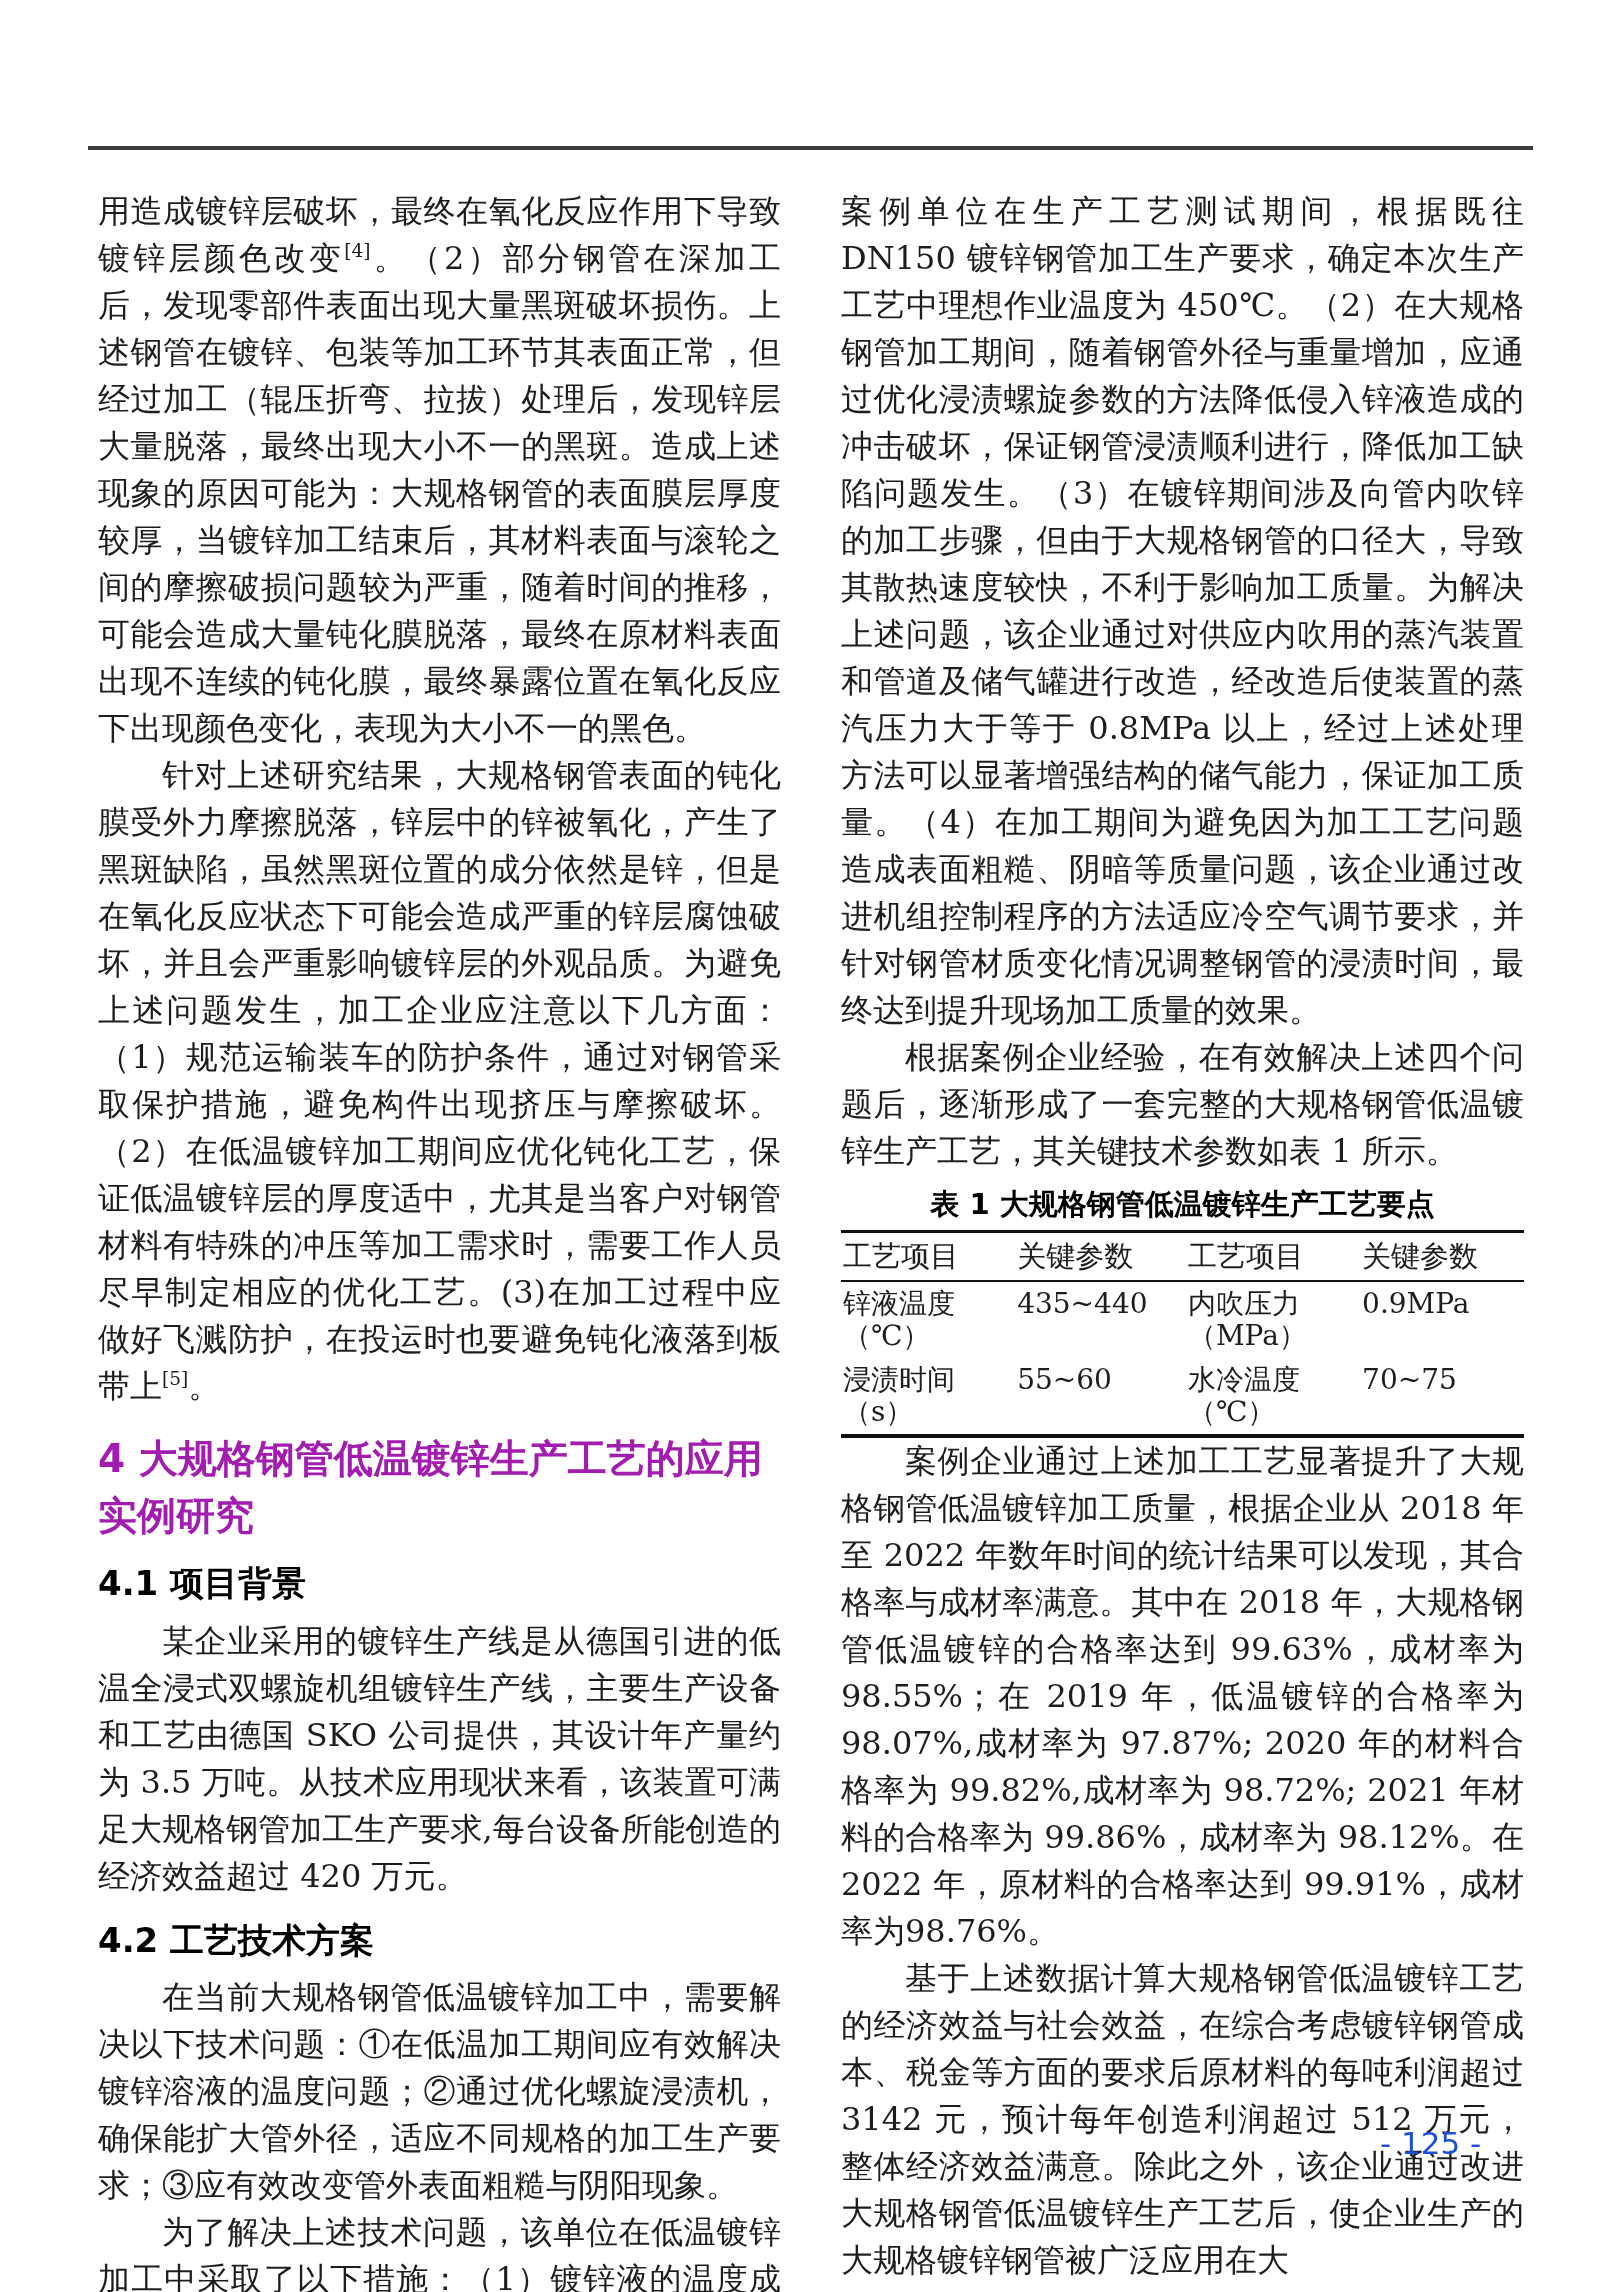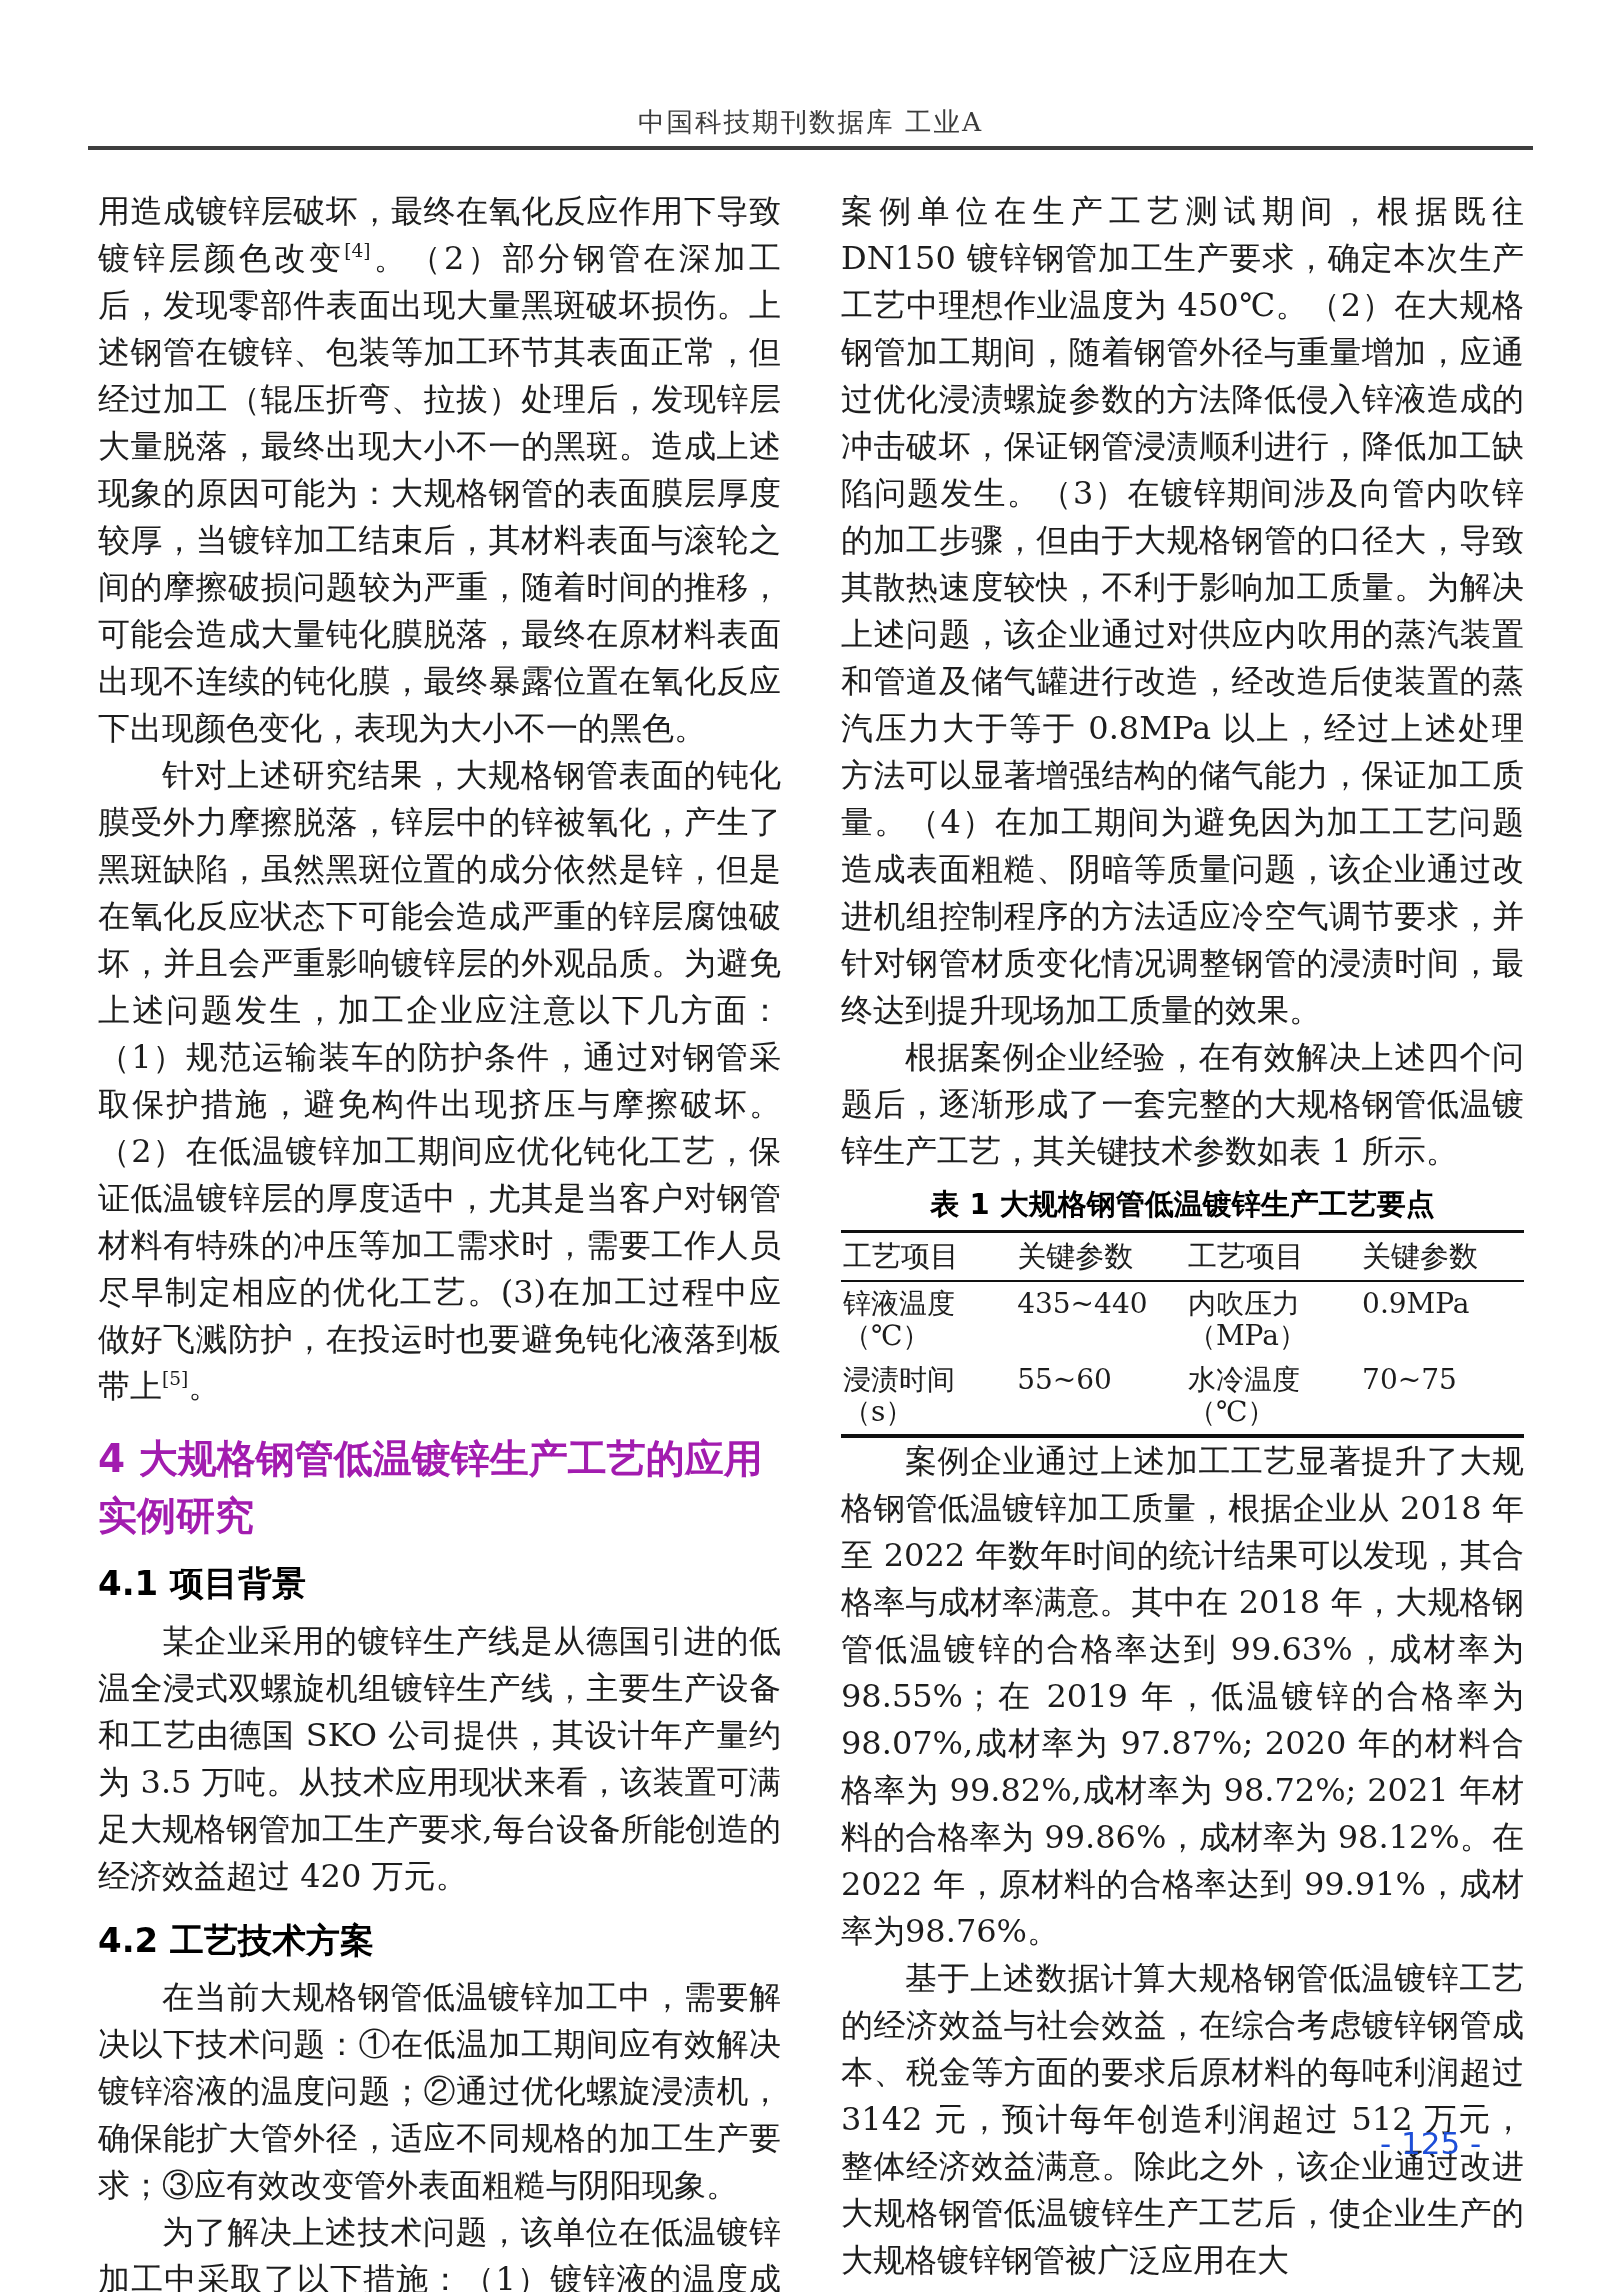--- a/index.html
+++ b/index.html
@@ -106,21 +106,20 @@
     font-family: "DejaVu Sans", "Liberation Sans", sans-serif;
     font-size: 31px;
     color: #1d4ed8;
   }
 </style>
 </head>
 <body>
 
 <div class="page">
 
-  <div class="page-header">中国科技期刊数据库 工业A</div>
   <div class="header-rule"></div>
 
   <div class="col col-left">
     <p class="body noindent"><span>用造成镀锌层破坏，最终在氧化反应作用下导致镀锌层颜色改变</span><sup class="ref">[4]</sup><span>。（2）部分钢管在深加工后，发现零部件表面出现大量黑斑破坏损伤。上述钢管在镀锌、包装等加工环节其表面正常，但经过加工（辊压折弯、拉拔）处理后，发现锌层大量脱落，最终出现大小不一的黑斑。造成上述现象的原因可能为：大规格钢管的表面膜层厚度较厚，当镀锌加工结束后，其材料表面与滚轮之间的摩擦破损问题较为严重，随着时间的推移，可能会造成大量钝化膜脱落，最终在原材料表面出现不连续的钝化膜，最终暴露位置在氧化反应下出现颜色变化，表现为大小不一的黑色。</span></p>
     <p class="body"><span>针对上述研究结果，大规格钢管表面的钝化膜受外力摩擦脱落，锌层中的锌被氧化，产生了黑斑缺陷，虽然黑斑位置的成分依然是锌，但是在氧化反应状态下可能会造成严重的锌层腐蚀破坏，并且会严重影响镀锌层的外观品质。为避免上述问题发生，加工企业应注意以下几方面：（1）规范运输装车的防护条件，通过对钢管采取保护措施，避免构件出现挤压与摩擦破坏。（2）在低温镀锌加工期间应优化钝化工艺，保证低温镀锌层的厚度适中，尤其是当客户对钢管材料有特殊的冲压等加工需求时，需要工作人员尽早制定相应的优化工艺。(3)在加工过程中应做好飞溅防护，在投运时也要避免钝化液落到板带上</span><sup class="ref">[5]</sup><span>。</span></p>
     <h2 class="sec">4 大规格钢管低温镀锌生产工艺的应用实例研究</h2>
     <h3 class="sub">4.1 项目背景</h3>
     <p class="body">某企业采用的镀锌生产线是从德国引进的低温全浸式双螺旋机组镀锌生产线，主要生产设备和工艺由德国 SKO 公司提供，其设计年产量约为 3.5 万吨。从技术应用现状来看，该装置可满足大规格钢管加工生产要求,每台设备所能创造的经济效益超过 420 万元。</p>
     <h3 class="sub">4.2 工艺技术方案</h3>
     <p class="body">在当前大规格钢管低温镀锌加工中，需要解决以下技术问题：①在低温加工期间应有效解决镀锌溶液的温度问题；②通过优化螺旋浸渍机，确保能扩大管外径，适应不同规格的加工生产要求；③应有效改变管外表面粗糙与阴阳现象。</p>

